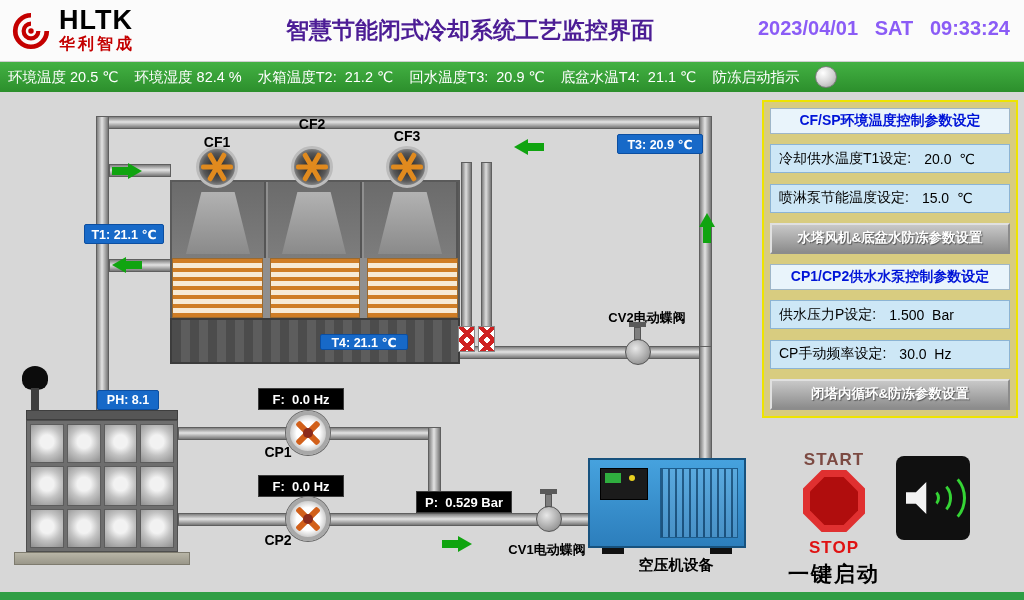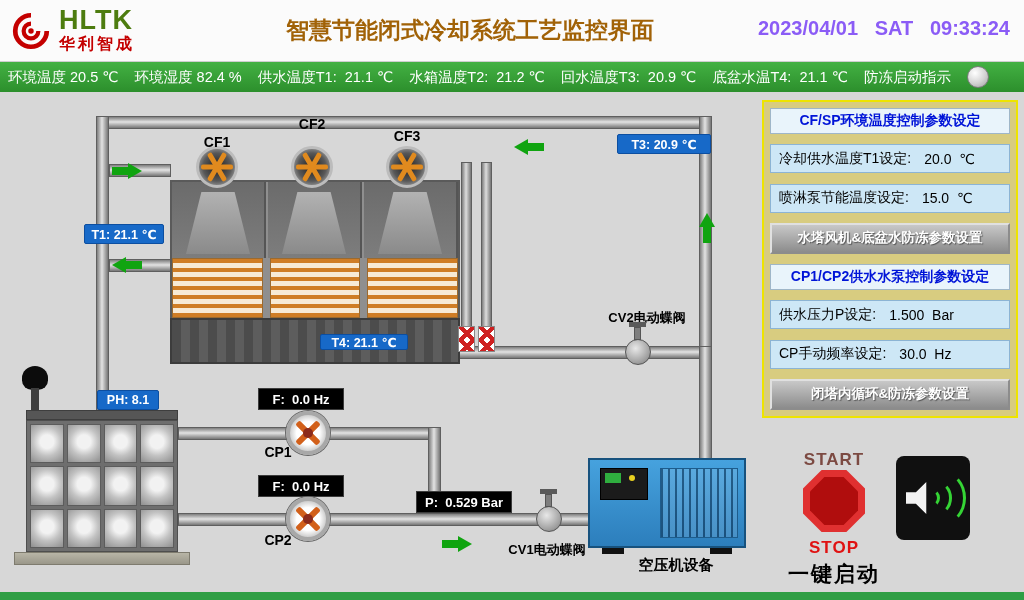--- a/index.html
+++ b/index.html
@@ -2,23 +2,23 @@
 <html><head>
 <meta charset="utf-8">
 <style>
   * { margin:0; padding:0; box-sizing:border-box; }
   body { width:1024px; height:600px; font-family:"Liberation Sans","DejaVu Sans",sans-serif; }
   .screen { position:relative; width:1024px; height:600px; background:#d7d7d7; overflow:hidden; }
 
   
   .hdr { position:absolute; left:0; top:0; width:1024px; height:62px; background:#fbfbfb; border-bottom:1px solid #cfcfcf; }
   .logo { position:absolute; left:10px; top:6px; display:flex; gap:7px; align-items:center; }
-  .brand { color:#4d7c0f; font-weight:bold; font-size:27px; letter-spacing:1px; line-height:1.05; }
+  .brand { color:#000000; font-weight:bold; font-size:27px; letter-spacing:1px; line-height:1.05; }
   .company { color:#c40000; font-weight:bold; font-size:16px; letter-spacing:3px; }
-  .title { position:absolute; left:190px; top:15px; width:560px; text-align:center; font-size:23px; font-weight:bold; color:#a16207; }
+  .title { position:absolute; left:190px; top:15px; width:560px; text-align:center; font-size:23px; font-weight:bold; color:#4c1d95; }
   .datetime { position:absolute; right:14px; top:17px; font-size:20px; font-weight:bold; color:#8b5cf6; white-space:pre; }
 
   
   .statusbar { position:absolute; left:0; top:62px; width:1024px; height:30px;
     background:linear-gradient(#43b143,#2c8f2c); color:#fff; font-size:14.5px;
     display:flex; align-items:center; padding:0 8px; gap:16px; white-space:pre; }
   .lamp { width:22px; height:22px; border-radius:50%; flex:none;
     background:radial-gradient(circle at 35% 30%,#ffffff,#d2d2d2 55%,#9e9e9e); border:1px solid #7c7c7c; }
 
   
@@ -146,21 +146,20 @@
         <div class="company">华利智成</div>
       </div>
     </div>
     <div class="title">智慧节能闭式冷却系统工艺监控界面</div>
     <div class="datetime">2023/04/01   SAT   09:33:24</div>
   </div>
 
   <div class="statusbar">
     <span>环境温度 20.5 ℃</span>
     <span>环境湿度 82.4 %</span>
-    <span>供水温度T1:  21.1 ℃</span>
     <span>水箱温度T2:  21.2 ℃</span>
     <span>回水温度T3:  20.9 ℃</span>
     <span>底盆水温T4:  21.1 ℃</span>
     <span>防冻启动指示</span>
     <span class="lamp"></span>
   </div>
 
   <div class="pipe h" style="left:96px;top:116px;width:616px;height:13px;"></div>
   <div class="pipe v" style="left:96px;top:116px;width:13px;height:302px;"></div>
   <div class="pipe v" style="left:699px;top:116px;width:13px;height:242px;"></div>
@@ -213,21 +212,21 @@
     </div>
   <div class="eqlbl" style="left:199px;top:128px;width:36px;margin-top:6px;">CF1</div>
   <div class="eqlbl" style="left:294px;top:116px;width:36px;">CF2</div>
   <div class="eqlbl" style="left:389px;top:128px;width:36px;">CF3</div>
 
   <div class="riser" style="left:461px;top:162px;height:166px;"></div>
   <div class="riser" style="left:481px;top:162px;height:166px;"></div>
   <div class="xvalve" style="left:458px;top:326px;"></div>
   <div class="xvalve" style="left:478px;top:326px;"></div>
 
-  <div class="tag" style="left:617px;top:134px;width:94px;height:20px;">T3: 20.9 ℃</div>
+  <div class="tag" style="left:617px;top:134px;width:86px;height:20px;">T3: 20.9 ℃</div>
   <div class="tag" style="left:84px;top:224px;width:80px;height:20px;">T1: 21.1 ℃</div>
   <div class="tag" style="left:320px;top:334px;width:88px;height:16px;">T4: 21.1 ℃</div>
   <div class="tag" style="left:97px;top:390px;width:62px;height:20px;">PH: 8.1</div>
   <div class="tag" style="left:56px;top:436px;width:86px;height:20px;">T2: 21.2 ℃</div>
 
   <div class="float-ball"></div>
   <div class="float-stem"></div>
   <div class="tank-rim"></div>
   <div class="tank">
     <div class="cell"></div>

